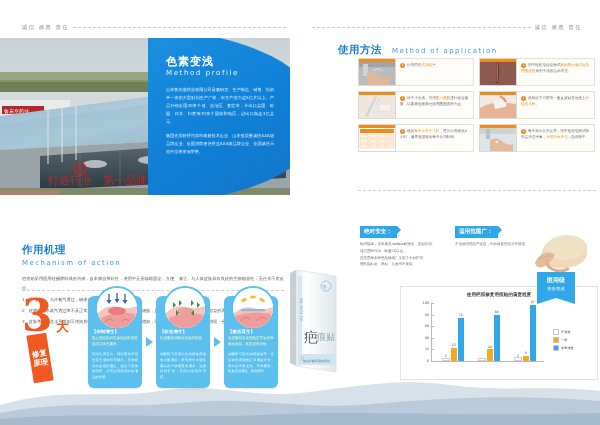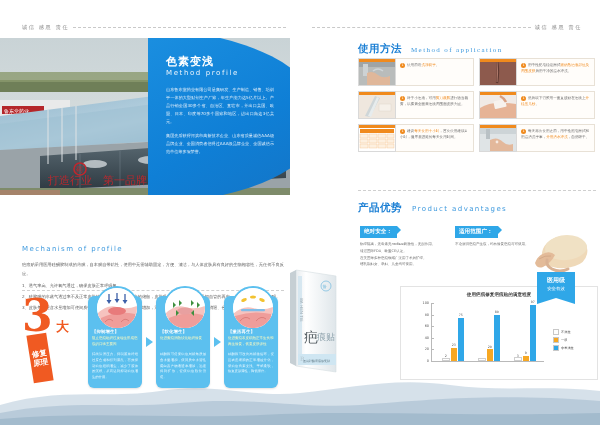--- a/index.html
+++ b/index.html
@@ -56,21 +56,21 @@
         box-shadow:0 1px 2px rgba(0,0,0,.12);}
   .card .ico{position:absolute;left:7px;top:-10px;width:40px;height:40px;border-radius:50%;
         background:#fff;border:2px solid #5cc0ef;overflow:hidden;}
   .card .ct{position:absolute;left:4px;top:33px;width:46px;color:#fff;font-size:4.3px;font-weight:bold;letter-spacing:.2px;}
   .card .cs{position:absolute;left:4px;top:40px;width:46px;color:#fffbbf;font-size:3.5px;line-height:1.6;}
   .card .cb{position:absolute;left:4px;top:56px;width:46px;color:#eaf8ff;font-size:3.3px;line-height:1.75;text-align:justify;}
   .arrow{width:14px;display:flex;align-items:center;justify-content:center;height:92px;}
   .arrow i{display:block;width:0;height:0;border-left:7px solid #5cc0ef;border-top:5px solid transparent;border-bottom:5px solid transparent;}
 
   
-  .rightcol{position:absolute;left:358px;top:38px;width:236px;font-family:Liberation Serif, serif;}
+  .rightcol{position:absolute;left:338px;top:38px;width:236px;}
   .usage-grid{position:absolute;left:358px;top:58px;width:238px;}
   .ucard{display:flex;margin-bottom:5px;}
   .uimg{width:36px;height:26px;border:1px solid #d9d9d9;background:#eee;position:relative;overflow:hidden;flex:none;}
   .uimg .bar{position:absolute;left:0;top:0;width:100%;height:3px;background:#f08a1d;}
   .utext{flex:1;border:1px solid #e8e1d6;border-left:none;background:#fffdfa;padding:3px 4px;
      font-size:3.6px;line-height:1.75;color:#6b6b6b;position:relative;}
   .unum{display:inline-block;width:5px;height:5px;border-radius:50%;background:#f08a1d;color:#fff;
      font-size:3.4px;line-height:5px;text-align:center;margin-right:2px;vertical-align:middle;}
   .hl{color:#f08a1d;}
 
@@ -196,21 +196,22 @@
         <div class="cp-title">色素变浅</div>
         <div class="cp-sub">Method profile</div>
         <div class="cp-body">
           <p>山东鲁东堂药业有限公司是集研发、生产制造、销售、培训于一体的大型贴剂生产厂家，年生产能力达5亿片以上。产品行销全国30多个省、自治区、直辖市，并出口美国、欧盟、日本、印度等70多个国家和地区，进出口额达3亿美元。</p>
           <p>集团先后获得河滨市高新技术企业、山东省质量诚信AAA级品牌企业、全国消费者信得过AAA级品牌企业、全国诚信示范单位等多项荣誉。</p>
         </div>
       </div>
     </div>
 
     <div class="mech">
-      <div class="sec-h2">Mechanism of profile</div>
+      <div class="sec-h">作用机理</div>
+      <div class="sec-h2">Mechanism of action</div>
       <div class="mech-body">
         <p>疤痕贴采用医用硅酮胶制成的薄膜，自本膜自带粘性，使用中无需辅助固定，方便、清洁，与人体皮肤具有良好的生物相容性，无任何不良反应。</p>
         <div class="mech-list">
           <p>1、透气率高、允许氧气通过，确保皮肤正常呼吸氧。</p>
           <p>2、硅胶膜的水蒸气透过率不及正常皮肤的一半，使角质层有水的储留，皮肤吸收水分后，抑制了毛细血管的再生，从而减少了胶原的沉积。</p>
           <p>3、皮肤角质层含水量增加可使间质中水溶性蛋白质及产物通透率增加，迅速得到扩散，促使疤痕软化消退、色素变浅、减轻瘙痒疼痛。</p>
         </div>
       </div>
     </div>
   </div>
@@ -424,24 +425,20 @@
           <div class="utext">
             <span class="unum">1</span><span>每天再次使用之前，用中性肥皂擦拭和用温清洗手掌，</span><span class="hl">并用清水冲洗</span><span>，自然晾干。</span>
           </div>
         </div>
       </div>
     </div>
   </div>
 
   <div class="hr-dash2"></div>
 
-  <div class="adv">
-    <div class="sec-h" style="display:inline-block">产品优势</div>
-    <div class="sec-h2" style="display:inline-block;margin-left:5px">Product advantages</div>
-  </div>
 
   <div class="advbox" style="left:360px;width:98px">
     <span class="advtag">绝对安全：</span>
     <div class="advbody">
       <p>物理隔离，无毒素无любые刺激性，无副作用。</p>
       <p>通过国际FDA、欧盟CE认证。</p>
       <p>在美国等多种疤痕领域广泛用于术后护理。</p>
       <p>哺乳期妇女、孕妇、儿童均可使用。</p>
     </div>
   </div>

